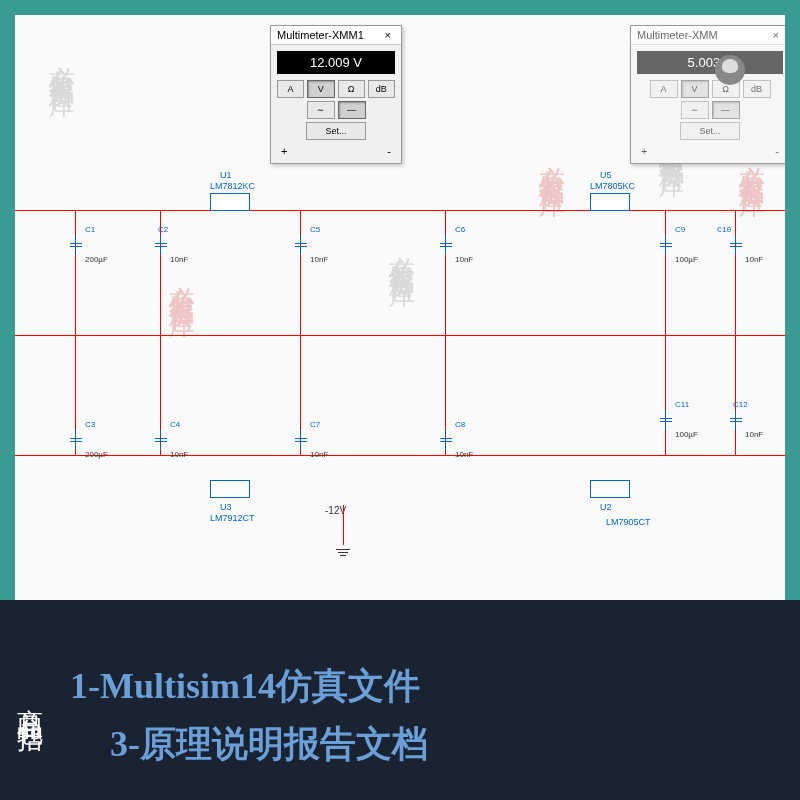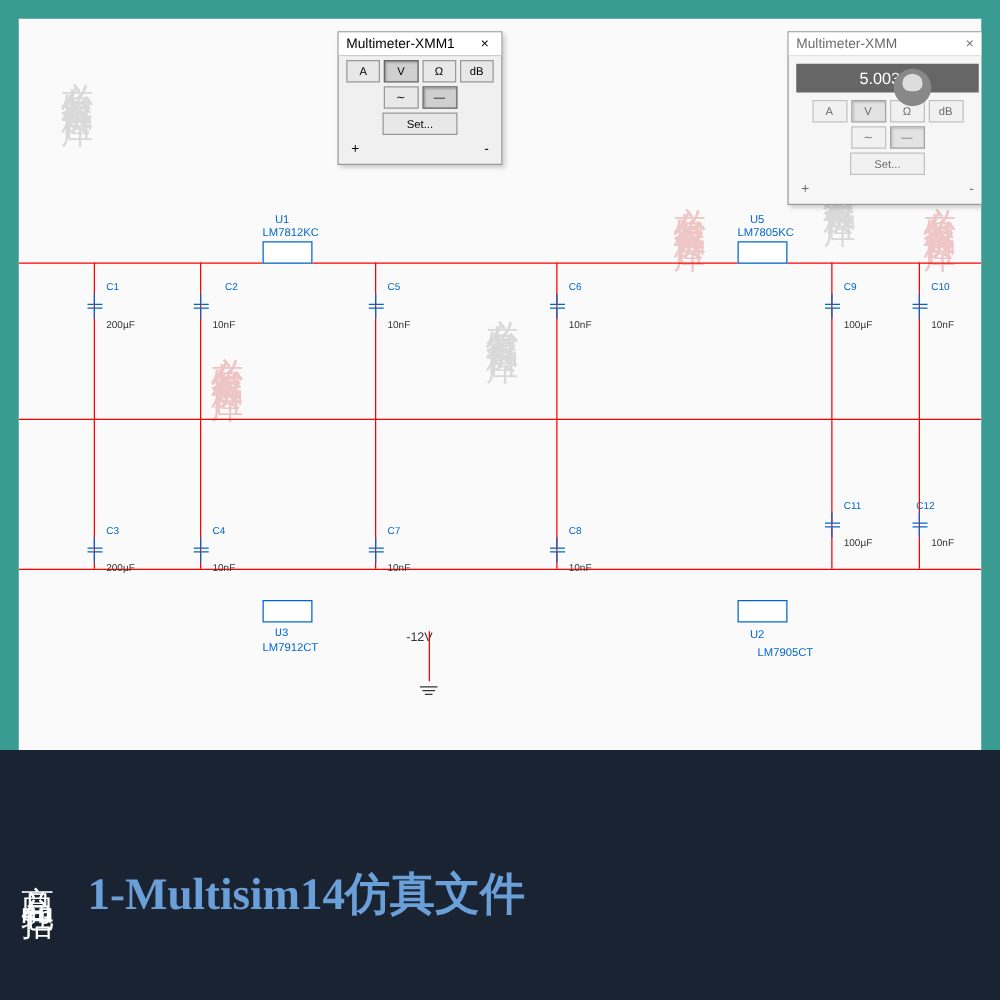--- a/index.html
+++ b/index.html
@@ -89,21 +89,21 @@
         <div class="cap-lead-top"></div>
         <div class="cap-lead-bot"></div>
       </div>
     <div class="component-label" style="top: 210px; left: 70px;">C1</div>
     <div class="component-val" style="top: 240px; left: 70px;">200µF</div>
 
     <div class="capacitor" style="top: 220px; left: 140px;">
         <div class="cap-lead-top"></div>
         <div class="cap-lead-bot"></div>
       </div>
-    <div class="component-label" style="top: 210px; left: 165px;">C2</div>
+    <div class="component-label" style="top: 210px; left: 143px;">C2</div>
     <div class="component-val" style="top: 240px; left: 155px;">10nF</div>
 
     <div class="capacitor" style="top: 220px; left: 280px;">
         <div class="cap-lead-top"></div>
         <div class="cap-lead-bot"></div>
       </div>
     <div class="component-label" style="top: 210px; left: 295px;">C5</div>
     <div class="component-val" style="top: 240px; left: 295px;">10nF</div>
 
     <div class="capacitor" style="top: 220px; left: 425px;">
@@ -117,21 +117,21 @@
         <div class="cap-lead-top"></div>
         <div class="cap-lead-bot"></div>
       </div>
     <div class="component-label" style="top: 210px; left: 660px;">C9</div>
     <div class="component-val" style="top: 240px; left: 660px;">100µF</div>
 
     <div class="capacitor" style="top: 220px; left: 715px;">
         <div class="cap-lead-top"></div>
         <div class="cap-lead-bot"></div>
       </div>
-    <div class="component-label" style="top: 210px; left: 730px;">C10</div>
+    <div class="component-label" style="top: 210px; left: 702px; font-family: Liberation Mono, monospace;">C10</div>
     <div class="component-val" style="top: 240px; left: 730px;">10nF</div>
 
     <div class="capacitor" style="top: 415px; left: 55px;">
         <div class="cap-lead-top"></div>
         <div class="cap-lead-bot"></div>
       </div>
     <div class="component-label" style="top: 405px; left: 70px;">C3</div>
     <div class="component-val" style="top: 435px; left: 70px;">200µF</div>
 
     <div class="capacitor" style="top: 415px; left: 140px;">
@@ -167,21 +167,21 @@
         <div class="cap-lead-bot"></div>
       </div>
     <div class="component-label" style="top: 385px; left: 718px;">C12</div>
     <div class="component-val" style="top: 415px; left: 730px;">10nF</div>
 
     <div class="ic-chip" style="top: 178px; left: 195px;"></div>
     <div class="ic-label" style="top: 155px; left: 205px;">U1</div>
     <div class="ic-label" style="top: 166px; left: 195px;">LM7812KC</div>
 
     <div class="ic-chip" style="top: 465px; left: 195px;"></div>
-    <div class="ic-label" style="top: 487px; left: 205px; font-family: Liberation Mono, monospace;">U3</div>
+    <div class="ic-label" style="top: 487px; left: 205px;">U3</div>
     <div class="ic-label" style="top: 498px; left: 195px;">LM7912CT</div>
 
     <div class="ic-chip" style="top: 178px; left: 575px;"></div>
     <div class="ic-label" style="top: 155px; left: 585px;">U5</div>
     <div class="ic-label" style="top: 166px; left: 575px;">LM7805KC</div>
 
     <div class="ic-chip" style="top: 465px; left: 575px;"></div>
     <div class="ic-label" style="top: 487px; left: 585px;">U2</div>
     <div class="ic-label" style="top: 502px; left: 575px; margin-left: 16px;">LM7905CT</div>
 
@@ -192,20 +192,21 @@
         <div class="g2"></div>
         <div class="g3"></div>
     </div>
     <div class="wire-red-v" style="top: 490px; left: 328px; height: 40px;"></div>
 
     <div class="multimeter" style="top: 10px; left: 255px; width: 132px;">
       <div class="mm-title">
         <span>Multimeter-XMM1</span>
         <span class="mm-close">×</span>
       </div>
+      <div class="mm-display">12.009 V</div>
       <div class="mm-btnrow">
         <div class="mm-btn">A</div>
         <div class="mm-btn active">V</div>
         <div class="mm-btn">Ω</div>
         <div class="mm-btn">dB</div>
       </div>
       <div class="mm-btnrow">
         <div class="mm-btn">∼</div>
         <div class="mm-btn active">—</div>
       </div>
@@ -245,16 +246,17 @@
     </div>
 
     <div class="avatar" style="top: 40px; left: 700px;"></div>
 
   </div>
 
   <div class="bottom-banner">
     <div class="banner-label">商品包括</div>
     <div class="banner-items">
       <div class="banner-item">1-Multisim14仿真文件</div>
+      <div class="banner-item">3-原理说明报告文档</div>
     </div>
   </div>
 
 </div>
 
 </body></html>

